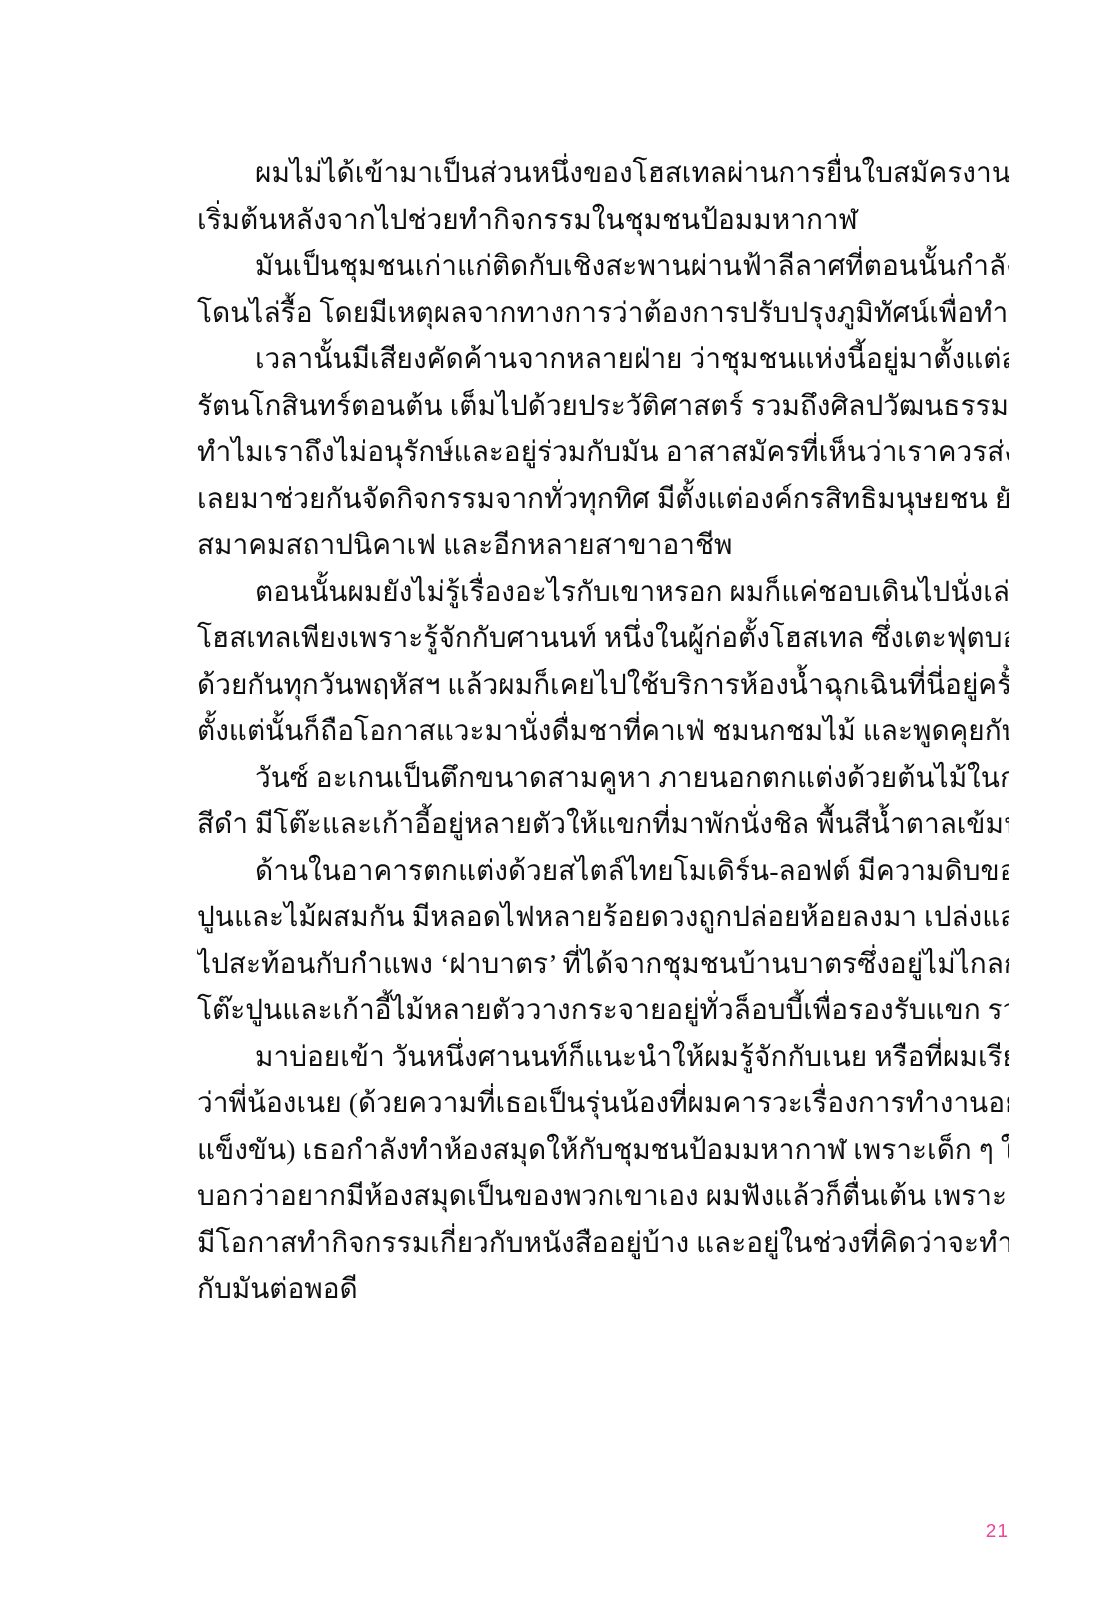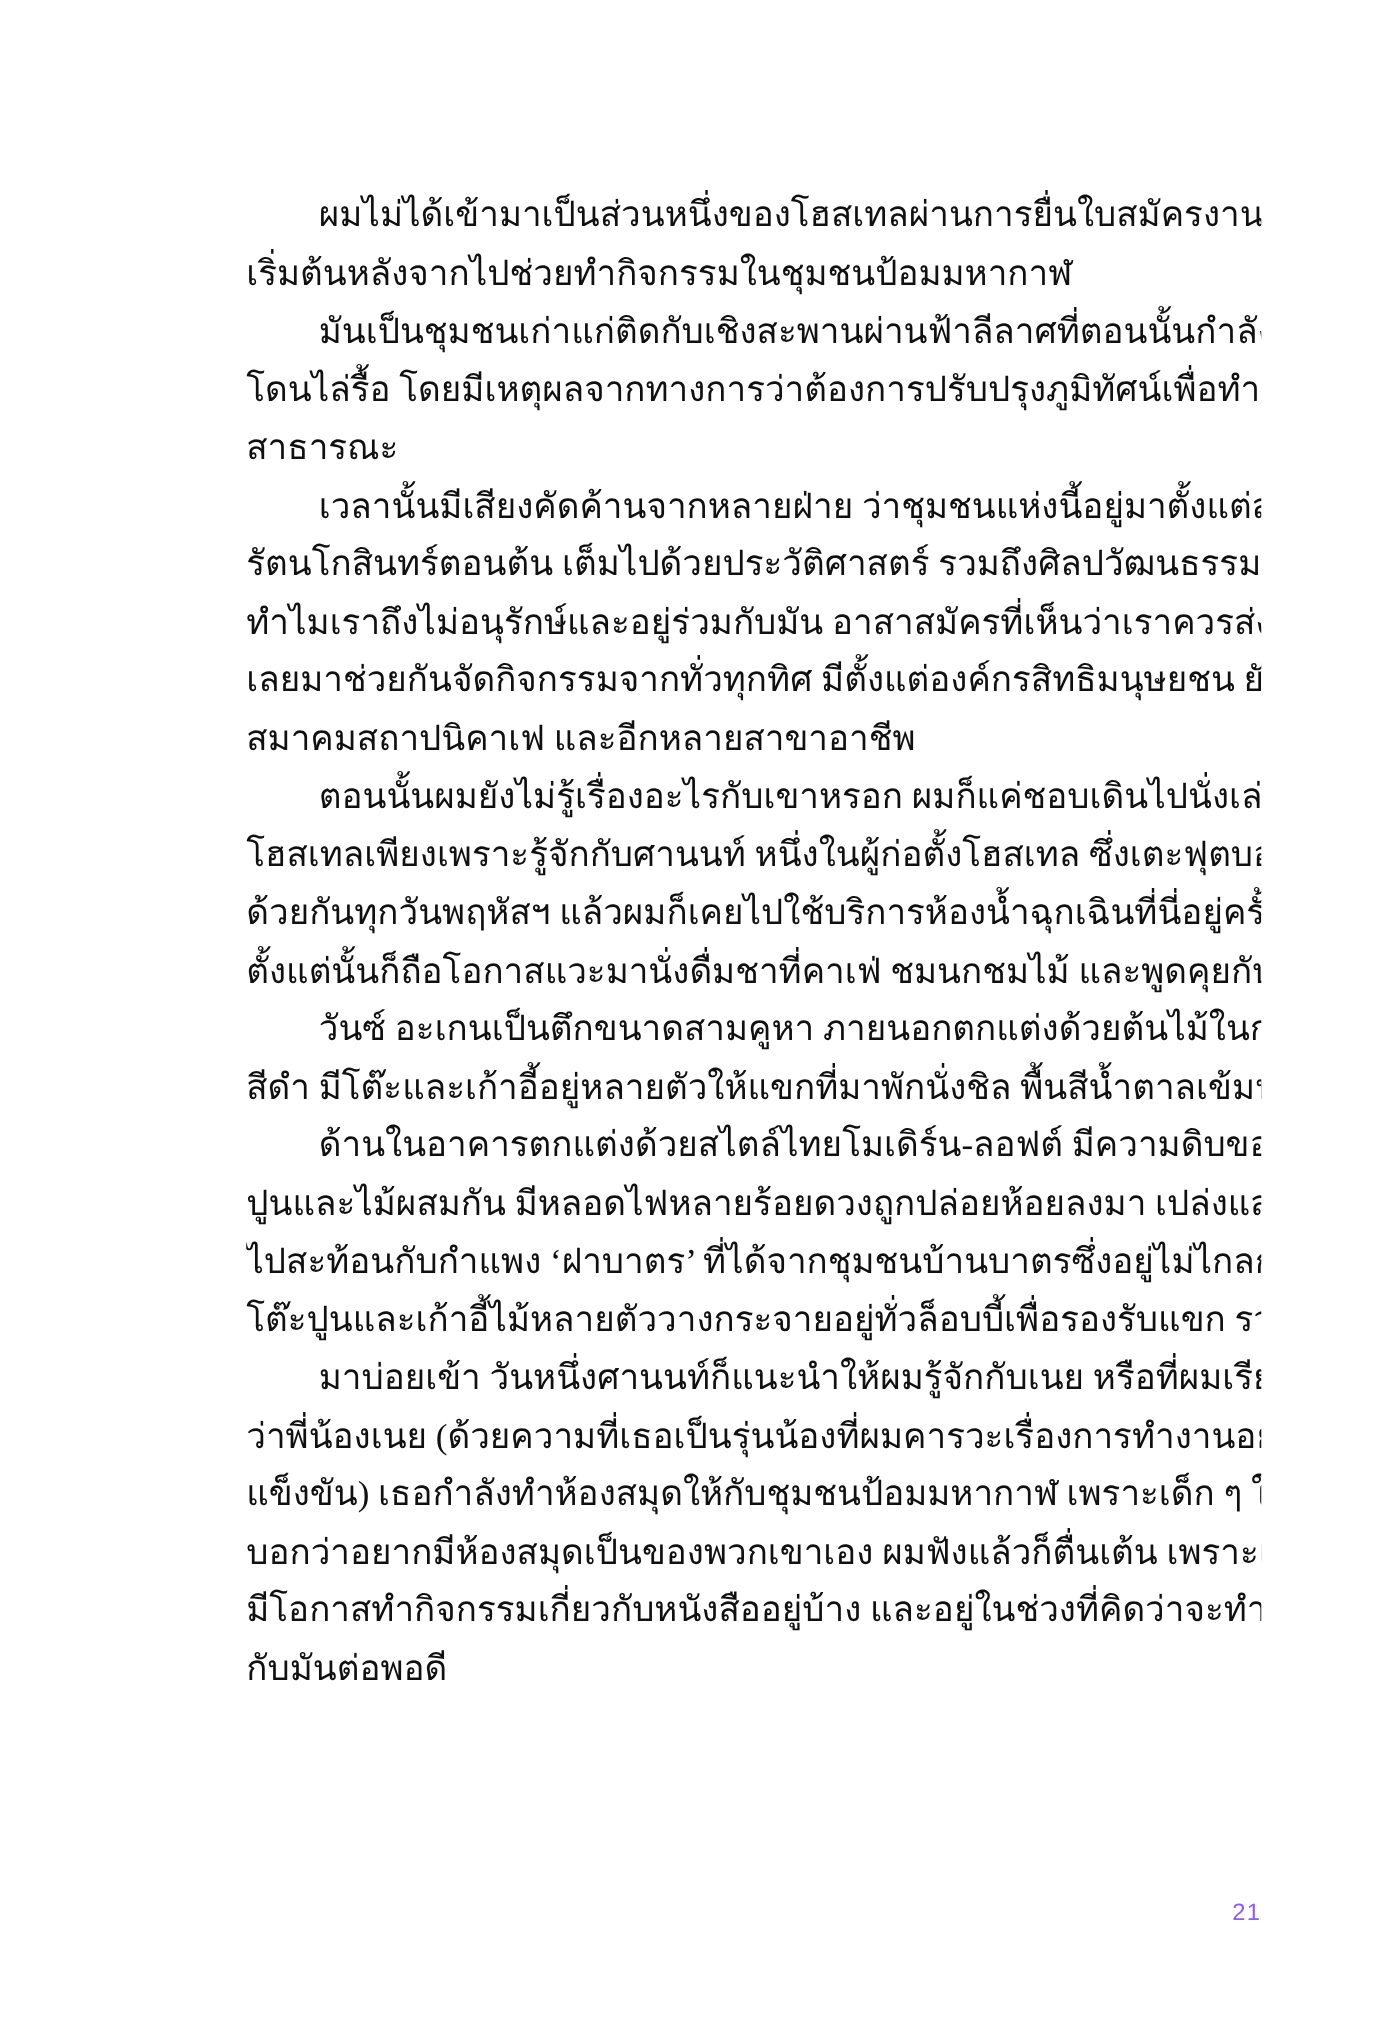--- a/index.html
+++ b/index.html
@@ -43,37 +43,36 @@
   }
   .para .line.first {
     text-indent: 58px;
   }
   .page-number {
     position: absolute;
     top: 1520px;
     right: 100px;
     font-size: 19px;
     letter-spacing: 1px;
-    color: #8b5cf6;
+    color: #ec4899;
     font-family: "Liberation Sans", "DejaVu Sans", sans-serif;
   }
 </style>
 </head>
 <body>
 
 <div class="page">
   <div class="text-block" id="text-block">
       <div class="para">
         <div class="line first">ผมไม่ได้เข้ามาเป็นส่วนหนึ่งของโฮสเทลผ่านการยื่นใบสมัครงาน แต่</div>
         <div class="line last">เริ่มต้นหลังจากไปช่วยทำกิจกรรมในชุมชนป้อมมหากาฬ</div>
       </div>
       <div class="para">
         <div class="line first">มันเป็นชุมชนเก่าแก่ติดกับเชิงสะพานผ่านฟ้าลีลาศที่ตอนนั้นกำลัง</div>
         <div class="line">โดนไล่รื้อ โดยมีเหตุผลจากทางการว่าต้องการปรับปรุงภูมิทัศน์เพื่อทำสวน</div>
-        <div class="line last">สาธารณะ</div>
       </div>
       <div class="para">
         <div class="line first">เวลานั้นมีเสียงคัดค้านจากหลายฝ่าย ว่าชุมชนแห่งนี้อยู่มาตั้งแต่สมัย</div>
         <div class="line">รัตนโกสินทร์ตอนต้น เต็มไปด้วยประวัติศาสตร์ รวมถึงศิลปวัฒนธรรม</div>
         <div class="line">ทำไมเราถึงไม่อนุรักษ์และอยู่ร่วมกับมัน อาสาสมัครที่เห็นว่าเราควรส่งเสียง</div>
         <div class="line">เลยมาช่วยกันจัดกิจกรรมจากทั่วทุกทิศ มีตั้งแต่องค์กรสิทธิมนุษยชน ยัน</div>
         <div class="line last">สมาคมสถาปนิคาเฟ และอีกหลายสาขาอาชีพ</div>
       </div>
       <div class="para">
         <div class="line first">ตอนนั้นผมยังไม่รู้เรื่องอะไรกับเขาหรอก ผมก็แค่ชอบเดินไปนั่งเล่นที่</div>

